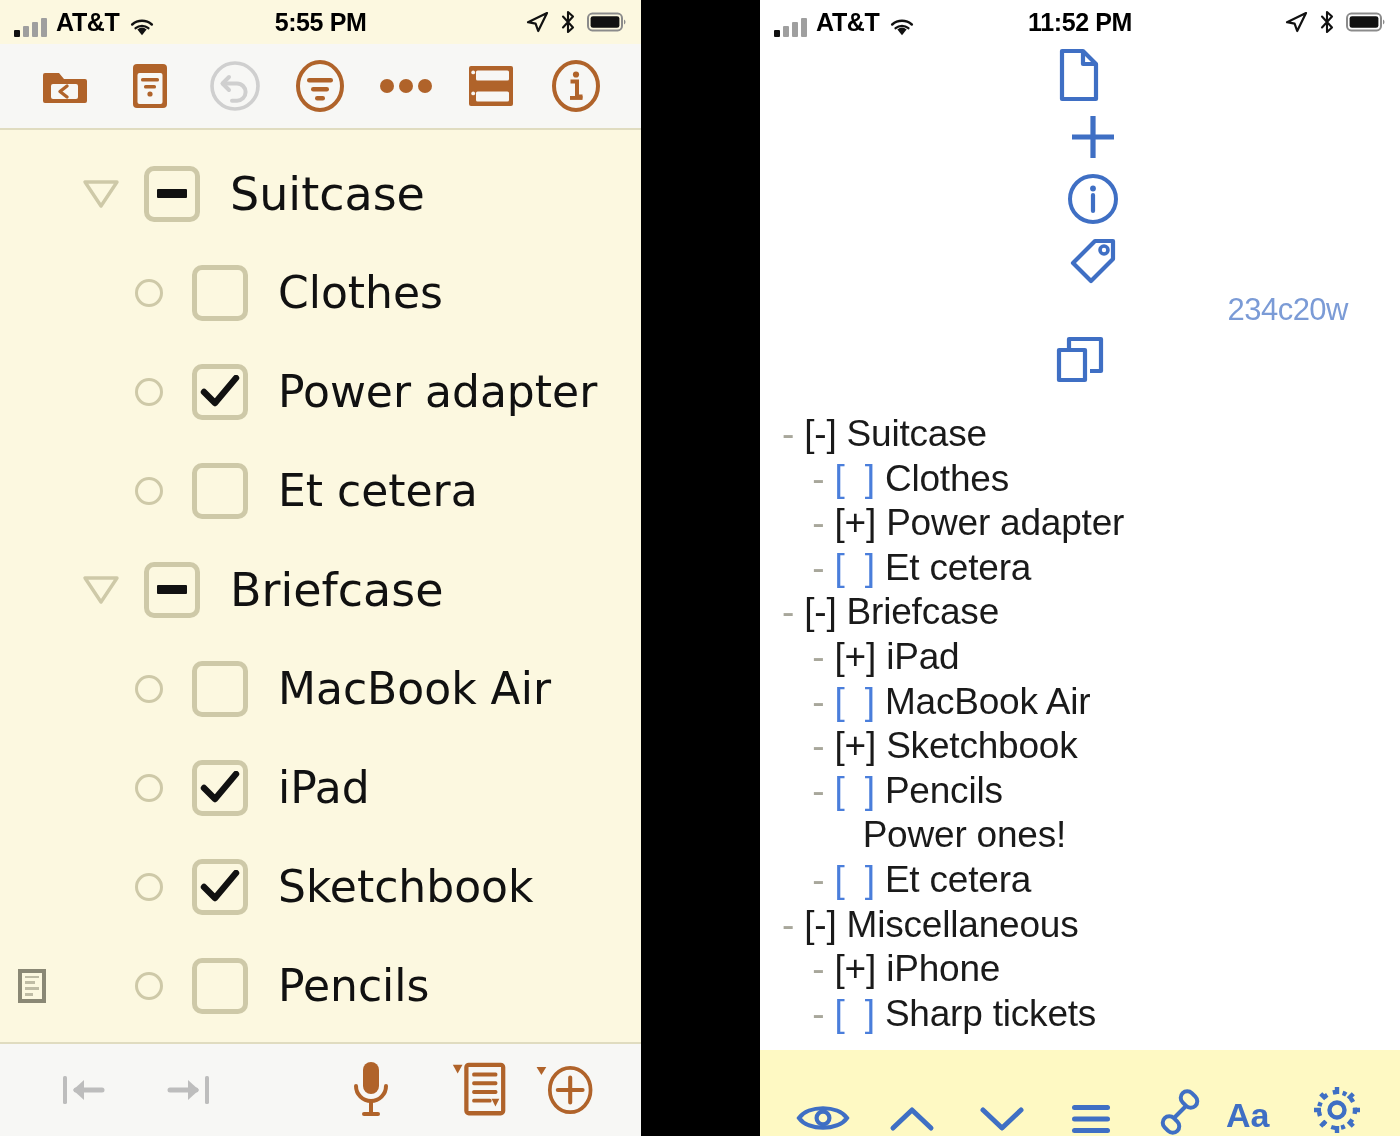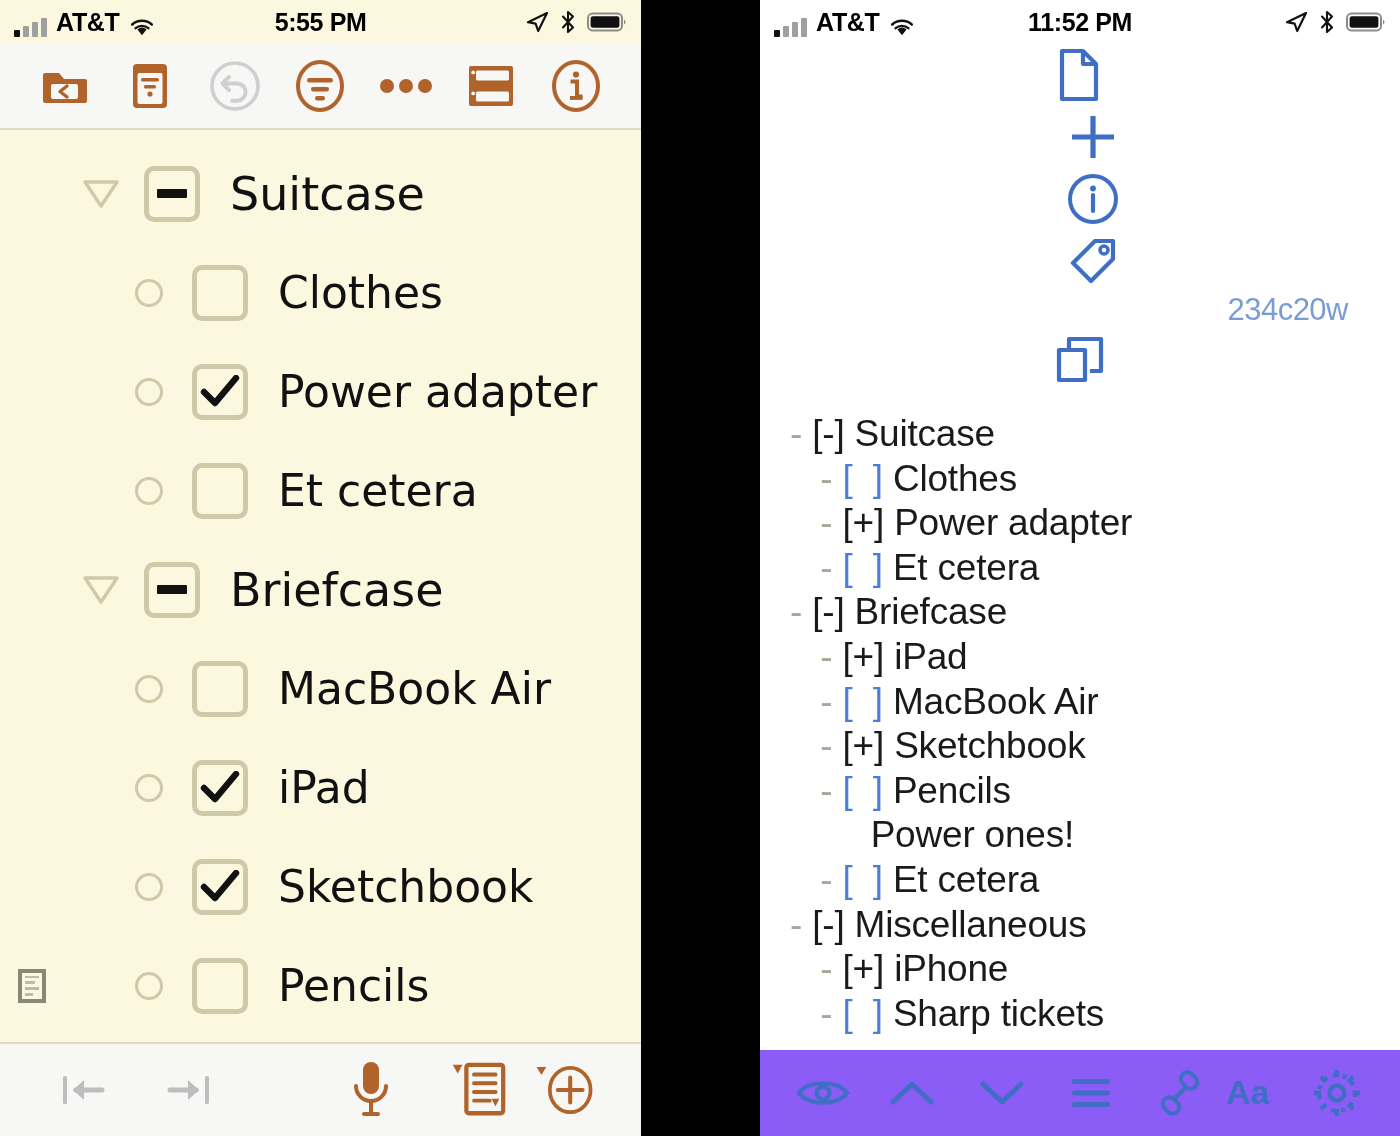--- a/index.html
+++ b/index.html
@@ -164,40 +164,39 @@
   .bb-group-nav { display:flex; align-items:center; gap: 44px; margin-left: 52px; }
   .bb-mic { margin-left: 120px; }
   .bb-right { display:flex; align-items:center; gap: 24px; margin-left: auto; margin-right: 46px;}
 
   
   .textbody {
     flex: 1 1 auto;
     background: #fff;
     padding: 22px 0 0 22px;
     overflow: hidden;
-    margin-left: 8px;
   }
   .tline {
     font-family: "Liberation Sans", sans-serif;
     font-size: 37px;
     line-height: 44.6px;
     color: #1a1a1a;
     white-space: pre;
     letter-spacing: -0.2px;
   }
   .dash   { color: #A8A79B; }
   .mark-unchecked { color: #4A7EDB; font-weight: 500; }
   .mark-checked   { color: #1a1a1a; }
 
   
   .bottombar-right {
     flex: 0 0 86px;
-    background: #8b5cf6;
+    background: #fef9c3;
     display: flex;
-    align-items: center;
+    align-items: flex-end;
     padding: 0 26px;
   }
   .bbr-btn { width: 74px; display:flex; align-items:center; justify-content:center; }
   .bbr-spacer { flex: 1 1 auto; }
 </style>
 </head>
 <body>
 
 <div class="screen">
 

